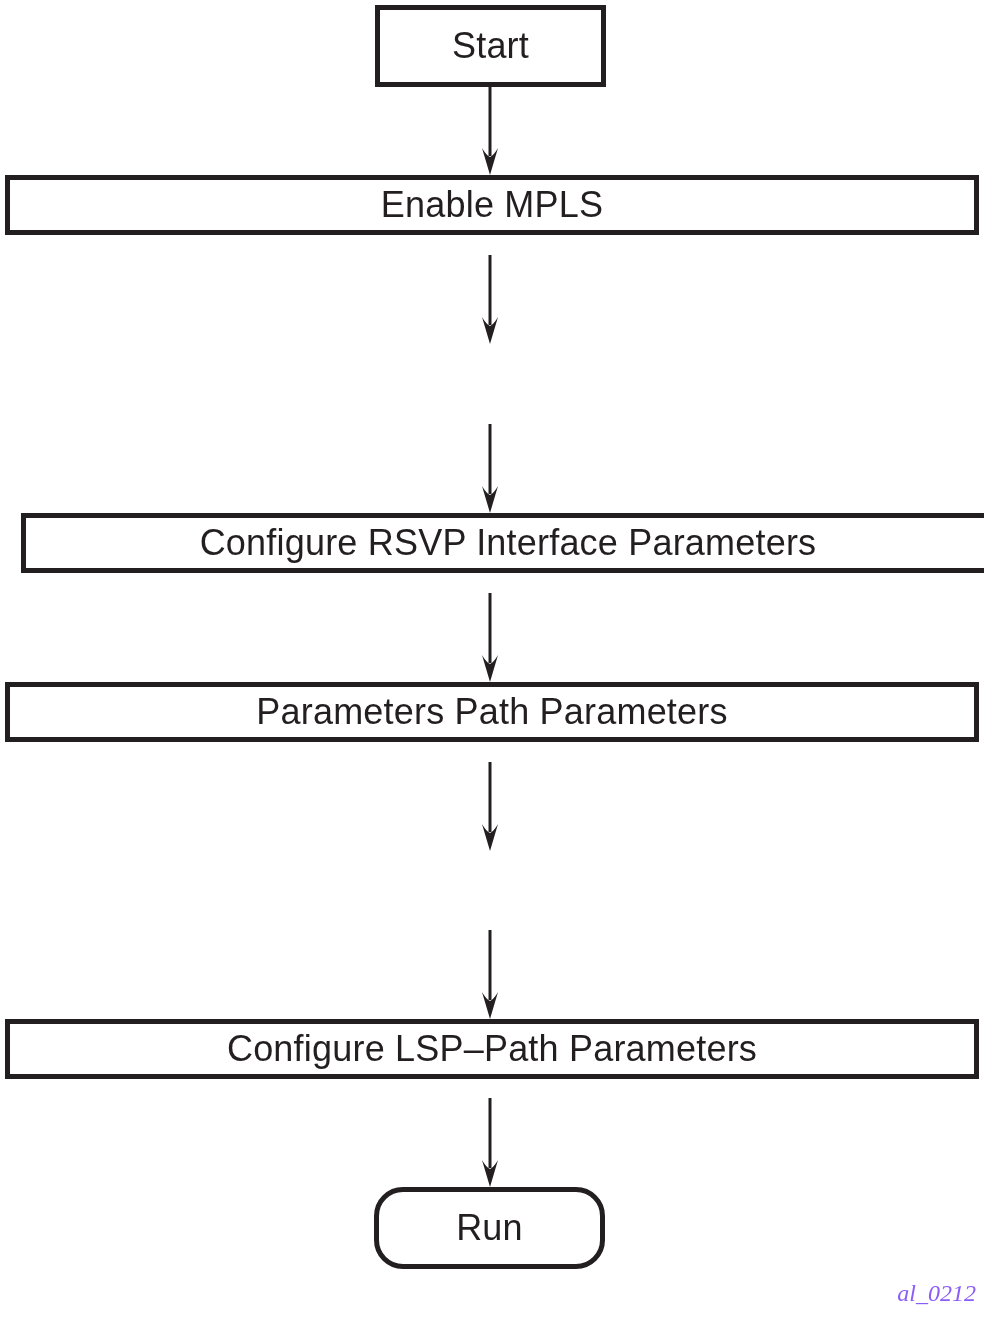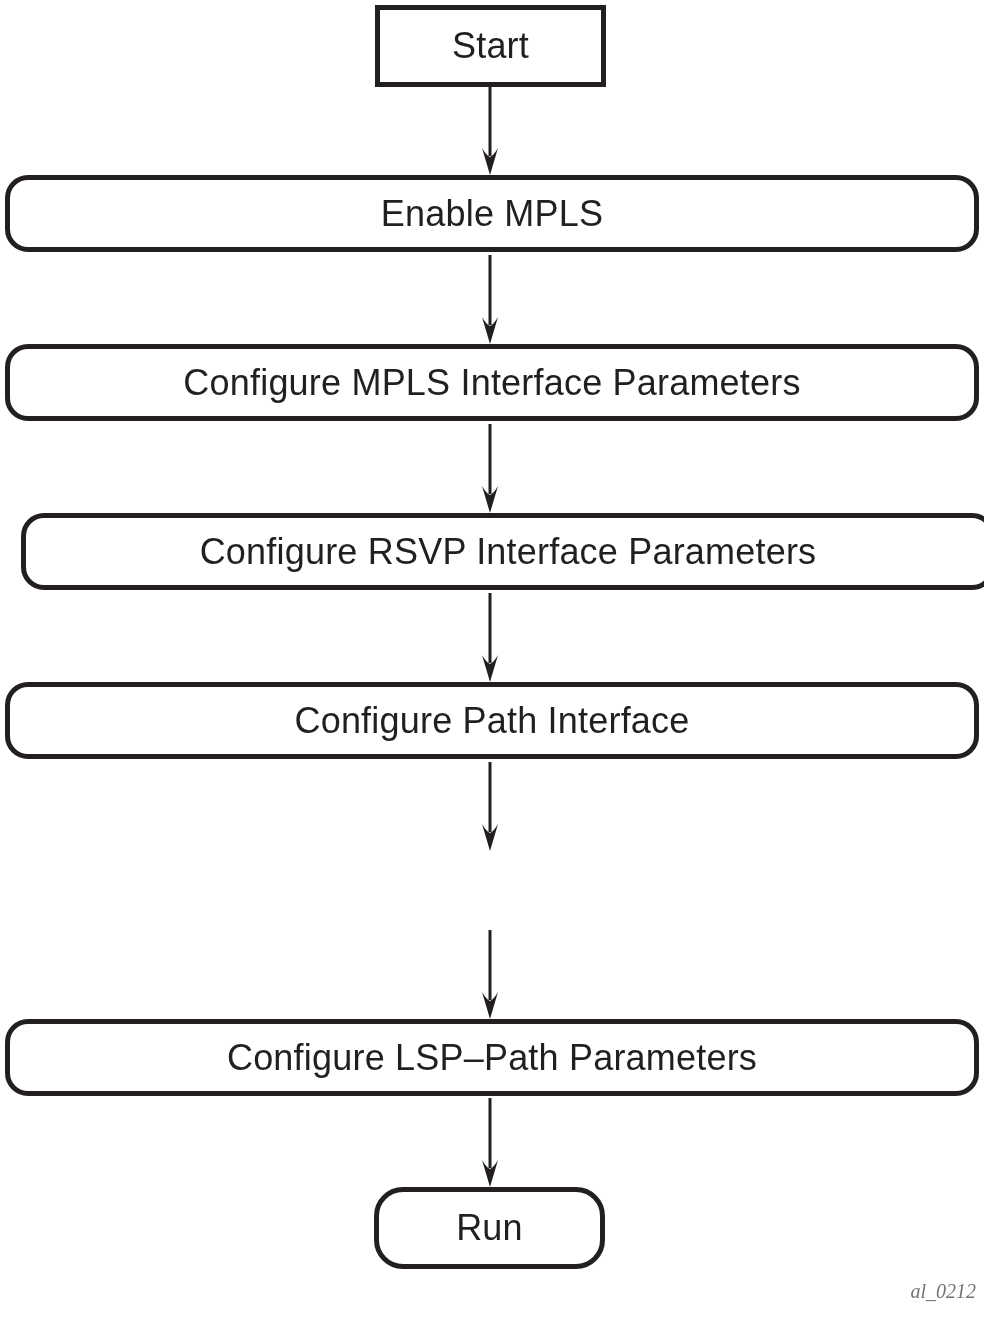--- a/index.html
+++ b/index.html
@@ -30,22 +30,21 @@
     text-align: center;
   }
   .node.terminal {
     left: 375px;
     width: 231px;
     height: 82px;
   }
   .node.process {
     left: 5px;
     width: 974px;
-    height: 77px;
-    border-radius: 23px;
+    height: 60px;
   }
   #node-1 { top: 5px; }
   #node-2 { top: 175px; }
   #node-3 { top: 344px; }
   #node-4 { top: 513px; margin-left: 16px; }
   #node-5 { top: 682px; }
   #node-6 { top: 851px; }
   #node-7 { top: 1019px; }
   #node-8 { top: 1187px; left: 374px; border-radius: 29px; }
 
@@ -62,22 +61,22 @@
   #arrow-5 { top: 762px; }
   #arrow-6 { top: 930px; }
   #arrow-7 { top: 1098px; }
 
   .caption {
     position: absolute;
     top: 1280px;
     right: 8px;
     font-family: "Liberation Serif", serif;
     font-style: italic;
-    font-size: 20px;
-    color: #737373;
+    font-size: 24px;
+    color: #8b5cf6;
     text-align: center;
   }
 </style>
 </head>
 <body>
 
 <div class="canvas">
 
   <div class="node terminal" id="node-1">
     <span>Start</span>
@@ -90,40 +89,37 @@
 
   <div class="node process" id="node-2">
     <span>Enable MPLS</span>
   </div>
 
   <svg class="arrow" id="arrow-2" viewBox="0 0 24 89">
     <line x1="12" y1="0" x2="12" y2="70" stroke="#231f20" stroke-width="3"></line>
     <path d="M12,89 L4,62 Q8,69 12,71 Q16,69 20,62 Z" fill="#231f20"></path>
   </svg>
 
-  <div class="node process" id="node-3">
-    <span>Configure MPLS Interface Parameters</span>
-  </div>
 
   <svg class="arrow" id="arrow-3" viewBox="0 0 24 89">
     <line x1="12" y1="0" x2="12" y2="70" stroke="#231f20" stroke-width="3"></line>
     <path d="M12,89 L4,62 Q8,69 12,71 Q16,69 20,62 Z" fill="#231f20"></path>
   </svg>
 
   <div class="node process" id="node-4">
     <span>Configure RSVP Interface Parameters</span>
   </div>
 
   <svg class="arrow" id="arrow-4" viewBox="0 0 24 89">
     <line x1="12" y1="0" x2="12" y2="70" stroke="#231f20" stroke-width="3"></line>
     <path d="M12,89 L4,62 Q8,69 12,71 Q16,69 20,62 Z" fill="#231f20"></path>
   </svg>
 
   <div class="node process" id="node-5">
-    <span>Configure Path Interface</span>
+    <span>Parameters Path Parameters</span>
   </div>
 
   <svg class="arrow" id="arrow-5" viewBox="0 0 24 89">
     <line x1="12" y1="0" x2="12" y2="70" stroke="#231f20" stroke-width="3"></line>
     <path d="M12,89 L4,62 Q8,69 12,71 Q16,69 20,62 Z" fill="#231f20"></path>
   </svg>
 
 
   <svg class="arrow" id="arrow-6" viewBox="0 0 24 89">
     <line x1="12" y1="0" x2="12" y2="70" stroke="#231f20" stroke-width="3"></line>

